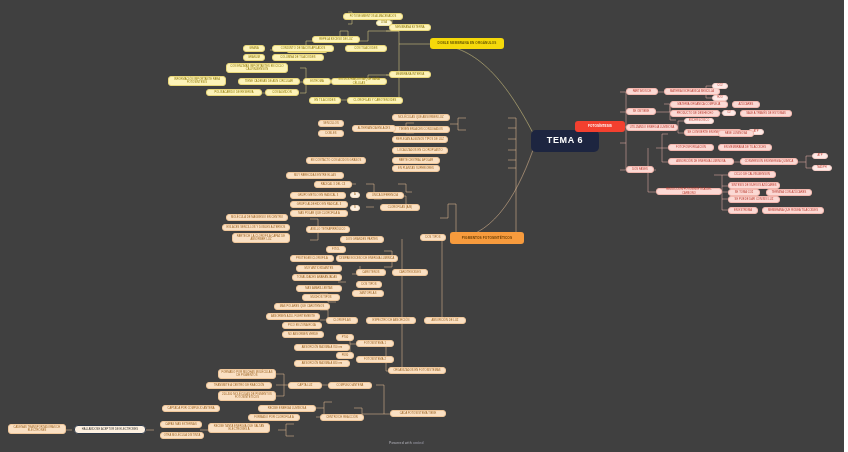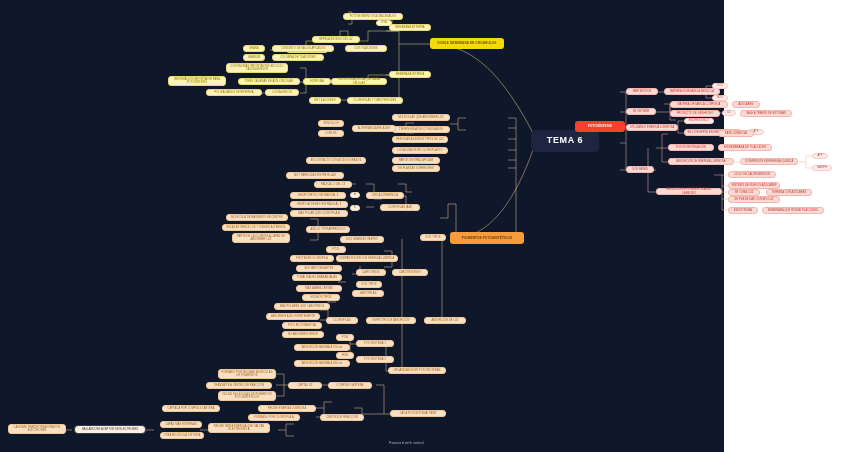--- a/index.html
+++ b/index.html
@@ -1,17 +1,17 @@
 <!DOCTYPE html>
 <html><head>
 <meta charset="utf-8">
 <style>
   html,body{margin:0;padding:0;background:#ffffff;}
   body{width:848px;height:452px;overflow:hidden;font-family:"Liberation Sans",sans-serif;}
-  #canvas{position:relative;width:724px;height:452px;background:#0f172a;}
+  #canvas{position:relative;width:844px;height:452px;background:#404040;}
   svg.links{position:absolute;left:0;top:0;width:848px;height:452px;pointer-events:none;}
 
   .node{position:absolute;box-sizing:border-box;border-radius:3px;
         font-size:2.6px;line-height:1.25;letter-spacing:.1px;
         padding:1.2px 2.2px;white-space:normal;text-align:center;
         display:flex;align-items:center;justify-content:center;}
 
   
   .central{background:#1d2540;color:#fff;border-radius:5px;font-size:9px;
            font-weight:bold;letter-spacing:.6px;width:68px;height:22px;}

